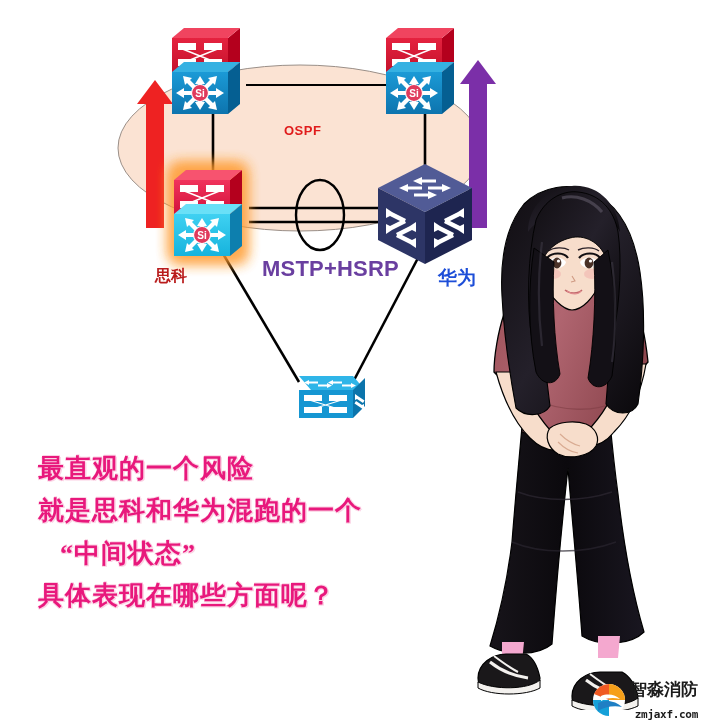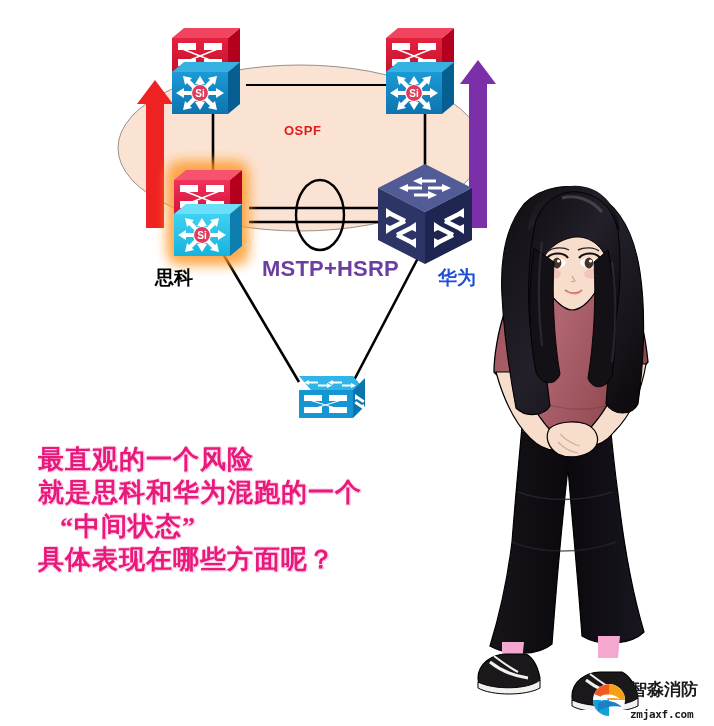--- a/index.html
+++ b/index.html
@@ -27,22 +27,22 @@
     left:284px;top:124px;
     letter-spacing:.5px;
   }
   #mstp-label{
     color:#6a3fa0;
     font-size:22px;
     left:262px;top:258px;
     letter-spacing:.2px;
   }
   #cisco-label{
-    color:#000000;
-    font-size:19px;
+    color:#b91c1c;
+    font-size:16px;
     left:155px;top:268px;
   }
   #huawei-label{
     color:#1d4ed8;
     font-size:19px;
     left:438px;top:268px;
   }
 
   
   #caption{
@@ -53,38 +53,38 @@
     font-weight:bold;
     font-size:26px;
     line-height:1.28;
     text-shadow:
        1.4px 1.4px 0 #fbd3e4,
       -0.6px 0.6px 0 #fbd3e4,
        0.6px -0.6px 0 #fbd3e4;
     font-family:"DejaVu Sans","Liberation Sans",sans-serif;
     letter-spacing:1px;
   }
-  #caption .line{display:block;white-space:nowrap;}
+  #caption .line{display:block;white-space:nowrap;margin-top:9px;}
   #caption .line.indent{padding-left:22px;font-family:Liberation Serif, serif;}
 
   
   #character{
     position:absolute;
     left:466px;top:150px;
     width:248px;height:560px;
   }
 
   
   #watermark{
     position:absolute;
     left:592px;top:678px;
     width:122px;height:44px;
     display:flex;align-items:center;gap:4px;
   }
-  #wm-text{display:flex;flex-direction:column;line-height:1;}
+  #wm-text{display:flex;flex-direction:column;line-height:1;align-items:flex-end;}
   #wm-cn{
     font-size:17px;font-weight:bold;color:#1b1b1b;
     font-family:"DejaVu Sans","Liberation Sans",sans-serif;
     letter-spacing:0px;
   }
   #wm-url{
     font-size:11px;color:#1b1b1b;font-weight:bold;
     font-family:"DejaVu Sans Mono","Liberation Mono",monospace;
     letter-spacing:-0.3px;margin-top:11px;
   }

